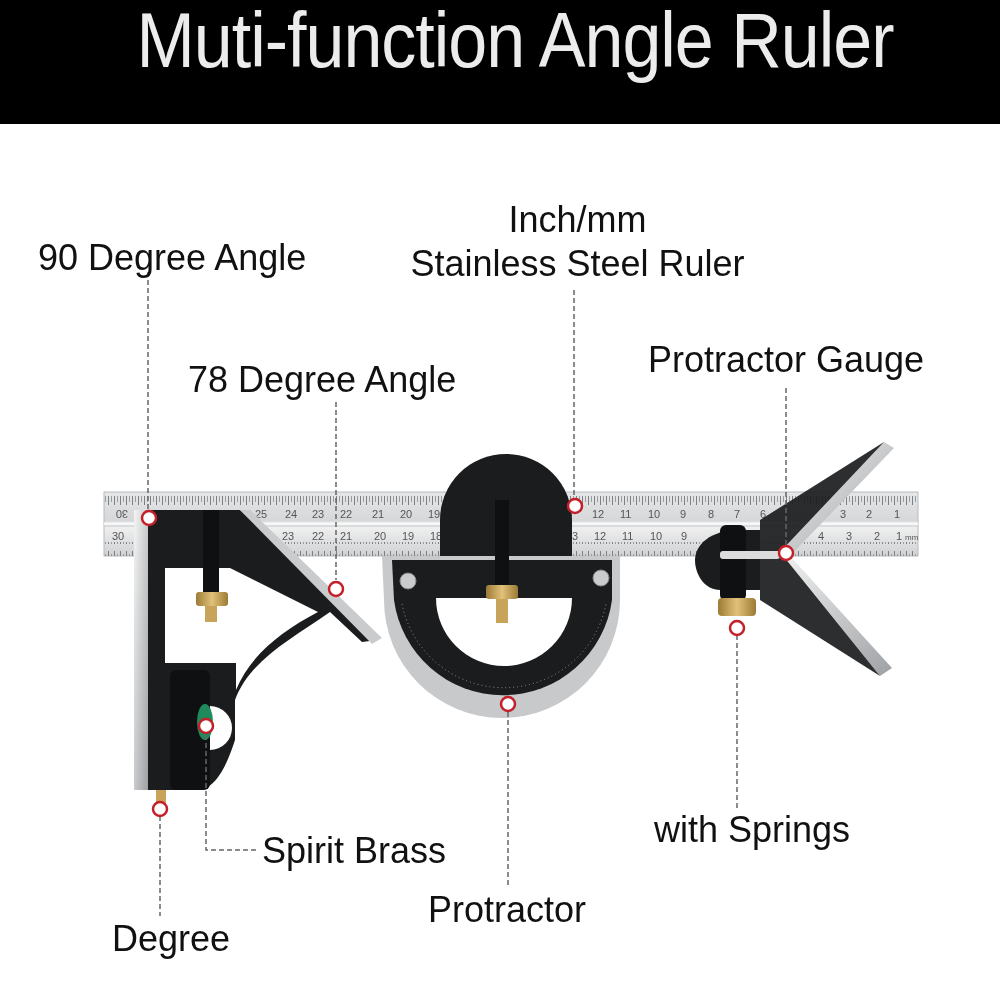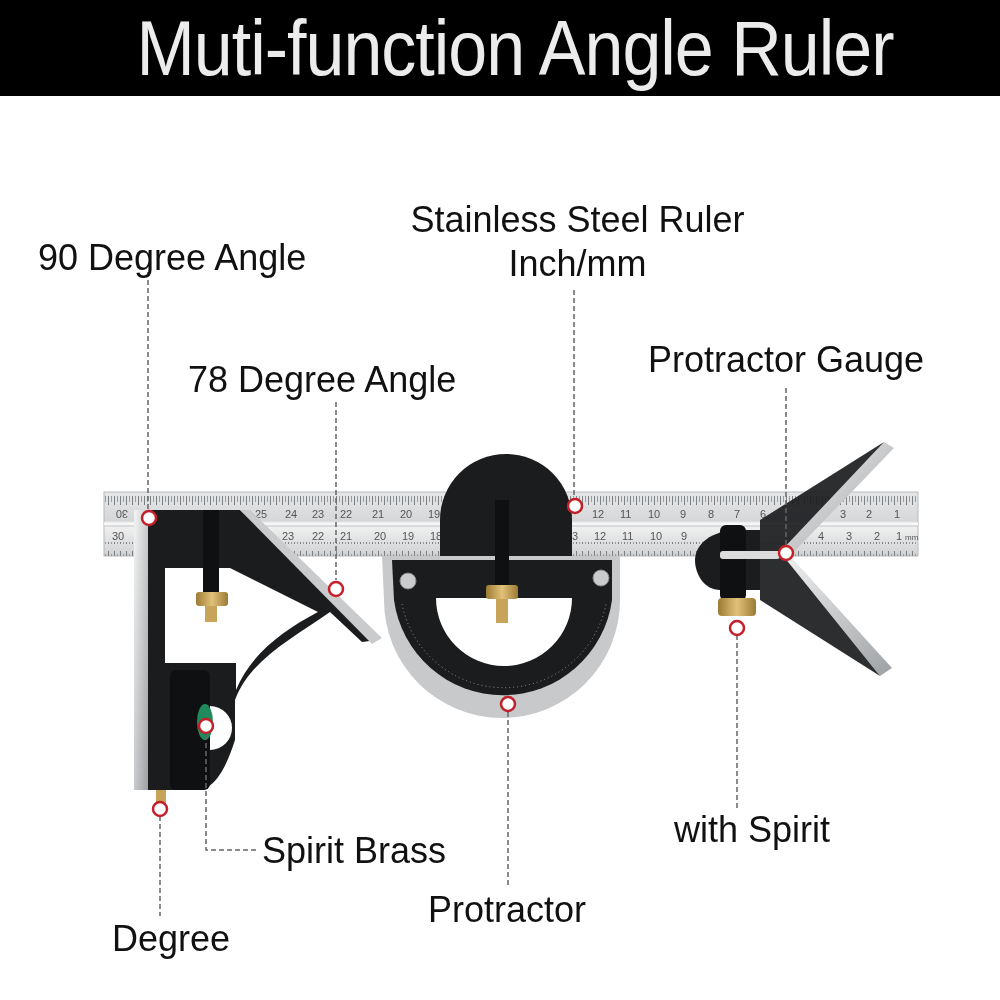--- a/index.html
+++ b/index.html
@@ -3,23 +3,23 @@
   <meta charset="utf-8">
   <style>
     html, body { margin: 0; padding: 0; }
     body {
       width: 1000px; height: 1000px; position: relative; overflow: hidden;
       background: #ffffff;
       font-family: "Liberation Sans", sans-serif;
       color: #111111;
     }
     .banner {
-      position: absolute; left: 0; top: 0; width: 1000px; height: 96px;
+      position: absolute; left: 0; top: 0; width: 1000px; height: 124px;
       background: #000000;
-      display: flex; align-items: center; justify-content: center;
+      display: flex; align-items: flex-start; justify-content: center;
     }
     .banner h1 {
       margin: 0; font-weight: 400; font-size: 70px; color: #ececec;
       letter-spacing: -1px; transform: scaleY(1.12);
       padding-left: 30px;
     }
     .label {
       position: absolute; font-size: 36px; line-height: 44px; color: #111;
       white-space: nowrap;
     }
@@ -167,22 +167,22 @@
     <circle cx="508" cy="704" r="7"></circle>
     <circle cx="160" cy="809" r="7"></circle>
     <circle cx="206" cy="726" r="7"></circle>
     <circle cx="737" cy="628" r="7"></circle>
   </g>
 </svg>
 
 <div class="label" style="left:38px; top:236px;">90 Degree Angle</div>
 <div class="label" style="left:188px; top:358px;">78 Degree Angle</div>
 <div class="label center" style="left:395px; top:198px; width:365px;">
+  <div>Inch/mm</div>
   <div>Stainless Steel Ruler</div>
-  <div>Inch/mm</div>
 </div>
 <div class="label" style="left:648px; top:338px;">Protractor Gauge</div>
 <div class="label" style="left:262px; top:829px;">Spirit Brass</div>
 <div class="label" style="left:428px; top:888px;text-align:center;">Protractor</div>
 <div class="label" style="left:112px; top:917px;">Degree</div>
 <div class="label center" style="left:628px; top:808px; width:248px;">
-  <div>with Spirit</div>
+  <div>with Springs</div>
 </div>
 
 </body></html>

